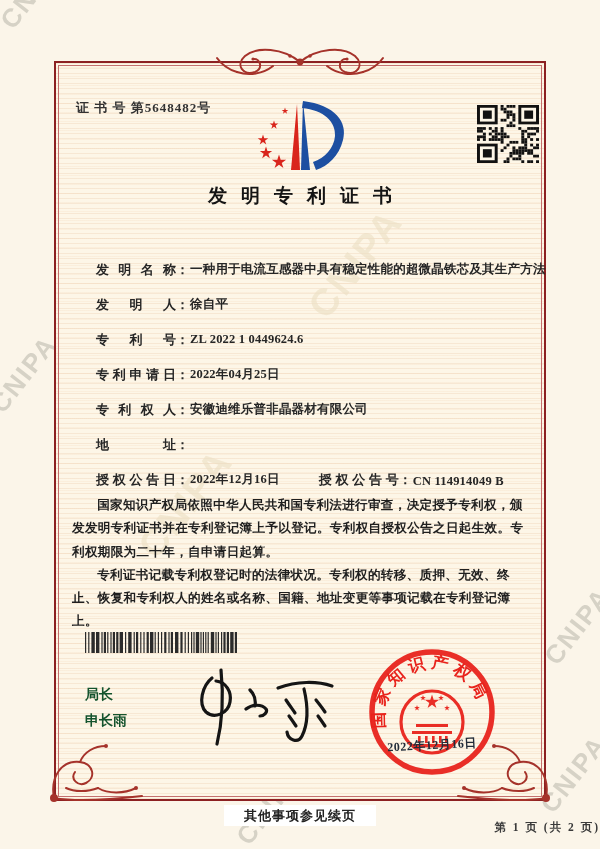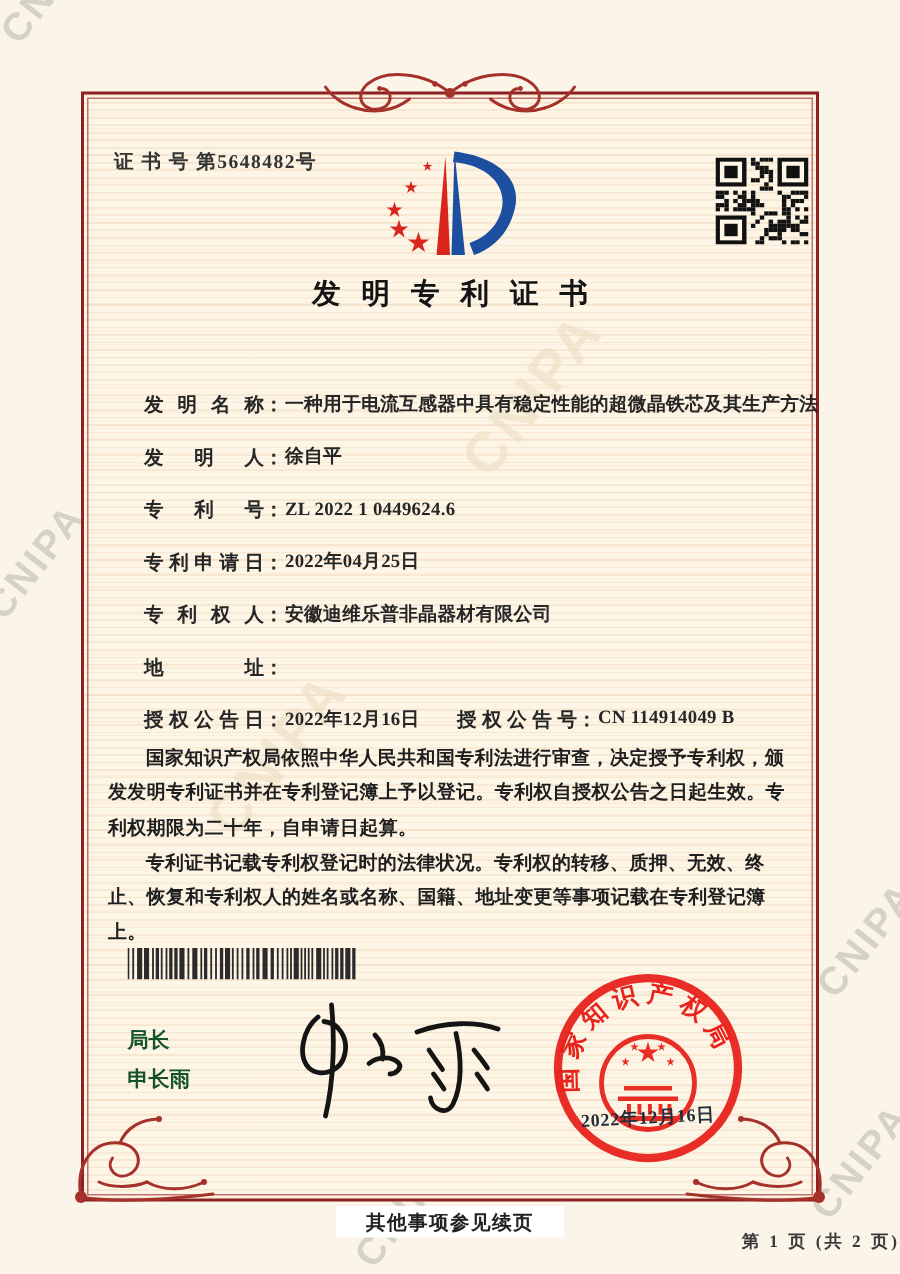--- a/index.html
+++ b/index.html
@@ -36,21 +36,21 @@
   .qr{position:absolute;left:477px;top:105px;width:62px;height:58px;}
   .title{
     position:absolute;left:0;top:183px;width:100%;text-align:center;
     font-size:19px;font-weight:700;letter-spacing:14px;text-indent:14px;color:#141414;
   }
   .fields{position:absolute;left:96px;top:252px;width:460px;}
   .frow{height:35px;display:flex;align-items:center;font-size:13px;font-weight:600;color:#262626;white-space:nowrap;}
   .flabel{display:inline-block;width:80px;text-align:justify;text-align-last:justify;}
   .fcolon{display:inline-block;width:14px;}
   .fvalue{font-size:12.5px;letter-spacing:.2px;}
-  .pair2{margin-left:25px;display:flex;align-items:flex-start;}
+  .pair2{margin-left:39px;display:flex;align-items:flex-end;}
   .paras{position:absolute;left:72px;top:494px;width:458px;font-size:12.6px;line-height:1.85;font-weight:700;color:#1f1f1f;}
   .paras p{margin:0;text-indent:2em;letter-spacing:.3px;}
   .barcode{position:absolute;left:85px;top:632px;width:156px;height:21px;}
   .officer{position:absolute;left:85px;top:682px;font-size:14px;font-weight:700;color:#14532d;line-height:26px;}
   .signature{position:absolute;left:182px;top:664px;width:155px;height:85px;}
   .seal{position:absolute;left:366px;top:646px;width:132px;height:132px;mix-blend-mode:multiply;}
   .seal-date{
     position:absolute;left:360px;top:737px;width:144px;text-align:center;
     font-size:12px;font-weight:700;color:#232d3a;letter-spacing:.5px;transform:rotate(-3deg);
     z-index:4;font-family:"Liberation Serif","DejaVu Serif",serif;

